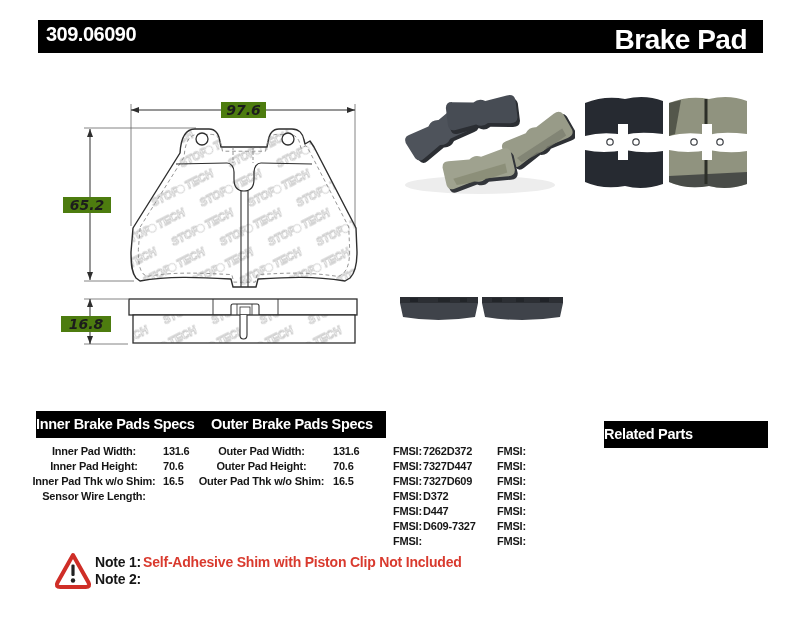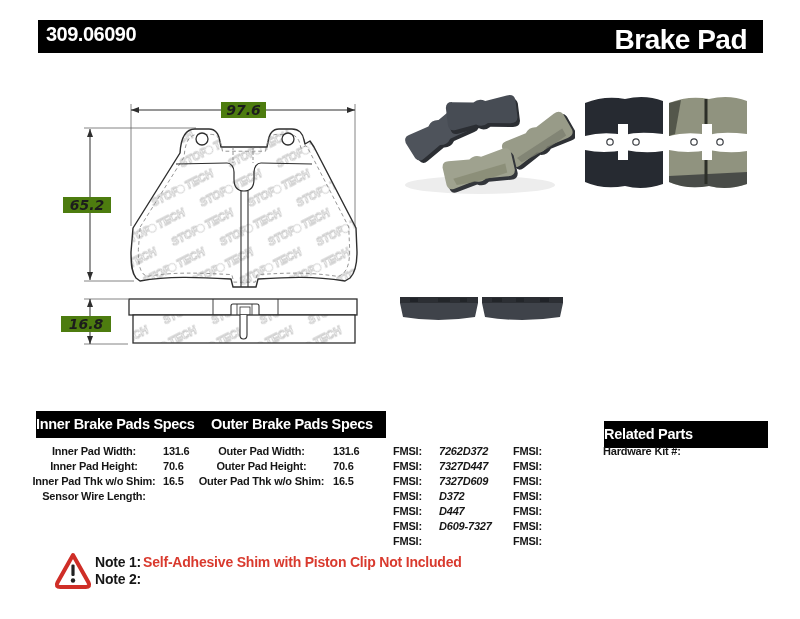--- a/index.html
+++ b/index.html
@@ -16,21 +16,21 @@
        font-style:italic;font-weight:bold;font-size:14px;color:#1c1c1c;line-height:16px;}
   
   .thead{height:27px;line-height:27px;background:#000;color:#fff;font-size:14.5px;
          font-weight:bold;text-align:left;letter-spacing:-.3px;display:flex;}
   .thead span{flex:1;}
   .spec-row{height:15px;font-size:11px;font-weight:bold;letter-spacing:-.2px;
             display:flex;align-items:flex-start;line-height:13px;color:#161616;}
   .spec-label{display:inline-block;text-align:center;}
   .spec-value{display:inline-block;margin-left:5px;text-align:left;}
   .fmsi-label{display:inline-block;width:26px;}
-  .fmsi-value{display:inline-block;margin-left:20px;font-style:italic;}
+  .fmsi-value{display:inline-block;margin-left:4px;}
   
   .note-row{font-size:14px;font-weight:bold;letter-spacing:-.2px;height:16px;display:flex;}
   .note-label{color:#161616;display:inline-block;width:48px;}
   .note-text{display:inline-block;white-space:nowrap;}
   #note1-text{color:#d93a2e;}
   svg{display:block;}
 </style>
 </head>
 <body>
 
@@ -272,24 +272,20 @@
     <span class="fmsi-label" style="margin-left:8px">FMSI:</span>
     <span class="fmsi-value"></span>
   </div>
   <div class="abs spec-row" style="left:393px;top:535px;width:200px">
     <span class="fmsi-label">FMSI:</span>
     <span class="fmsi-value" style="width:66px"></span>
     <span class="fmsi-label" style="margin-left:8px">FMSI:</span>
     <span class="fmsi-value"></span>
   </div>
 
-  <div class="abs spec-row" style="left:603px;top:445px;width:165px">
-    <span>Hardware Kit #:</span>
-    <span class="spec-value"></span>
-  </div>
 
   <svg class="abs" style="left:53px;top:551px" width="40" height="40" viewBox="0 0 40 40">
     <path d="M20,4 L35.5,31.5 Q37.8,36 32.8,36 L7.2,36 Q2.2,36 4.5,31.5 Z" fill="#ffffff" stroke="#cf2e27" stroke-width="4" stroke-linejoin="round"></path>
     <rect x="18.4" y="13.5" width="3.2" height="11.5" rx="1.2" fill="#222"></rect>
     <circle cx="20" cy="29.5" r="2.2" fill="#222"></circle>
   </svg>
   <div class="abs note-row" style="left:95px;top:554px">
     <span class="note-label">Note 1:</span>
     <span class="note-text" id="note1-text">Self-Adhesive Shim with Piston Clip Not Included</span>
   </div>

